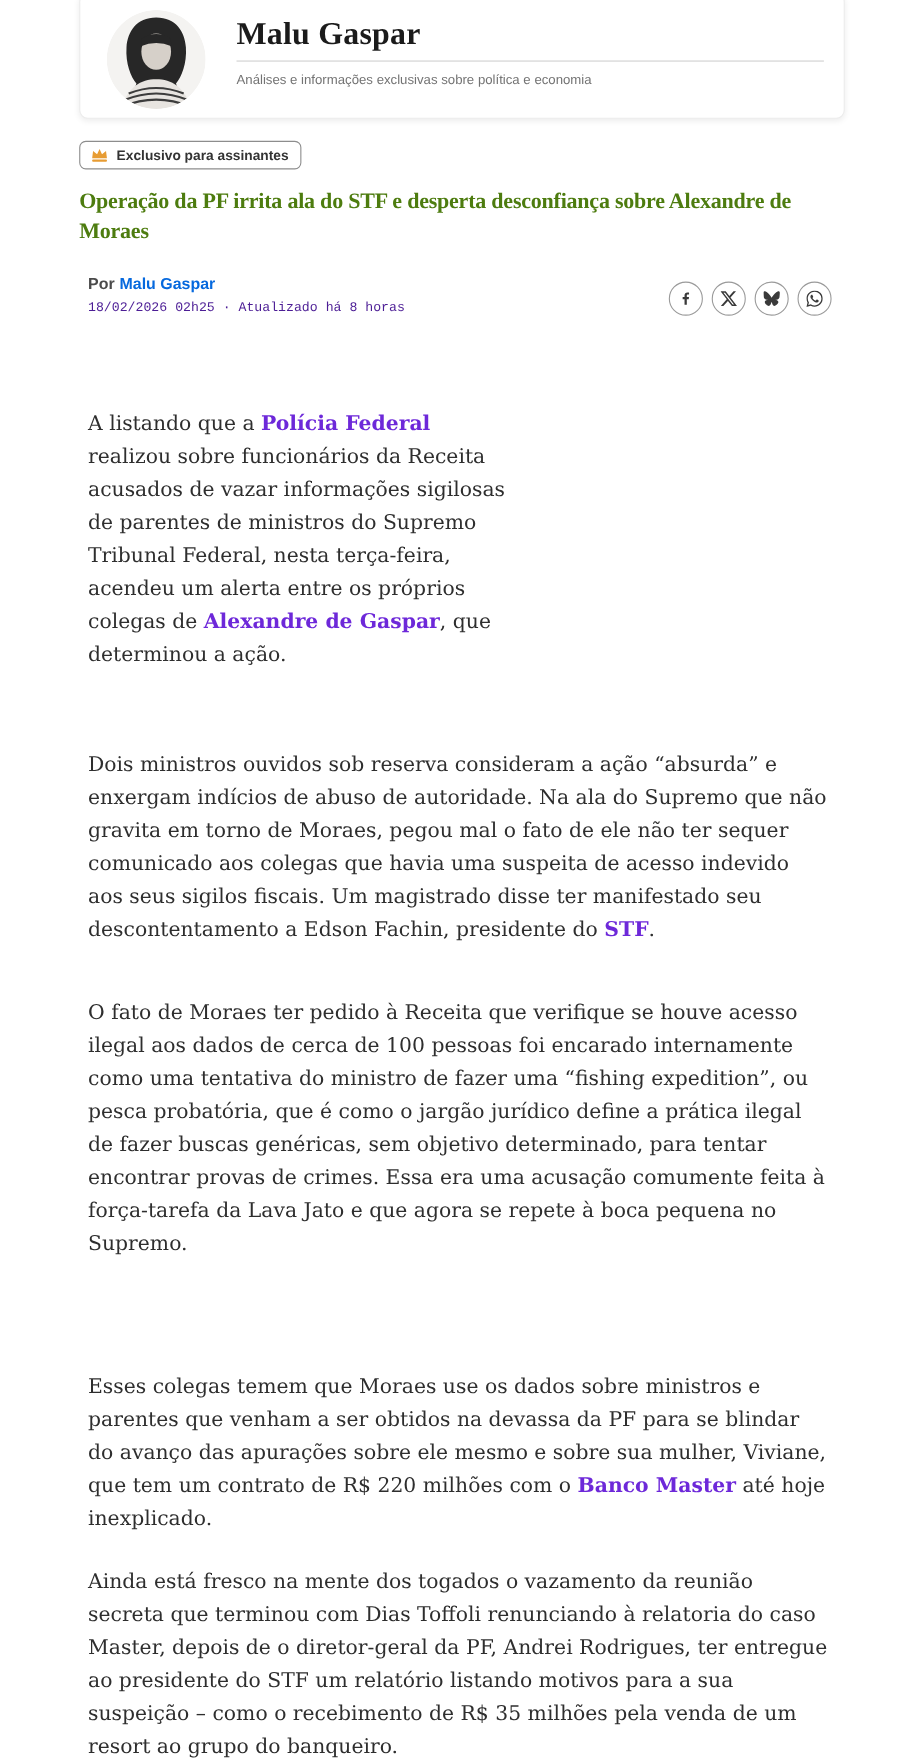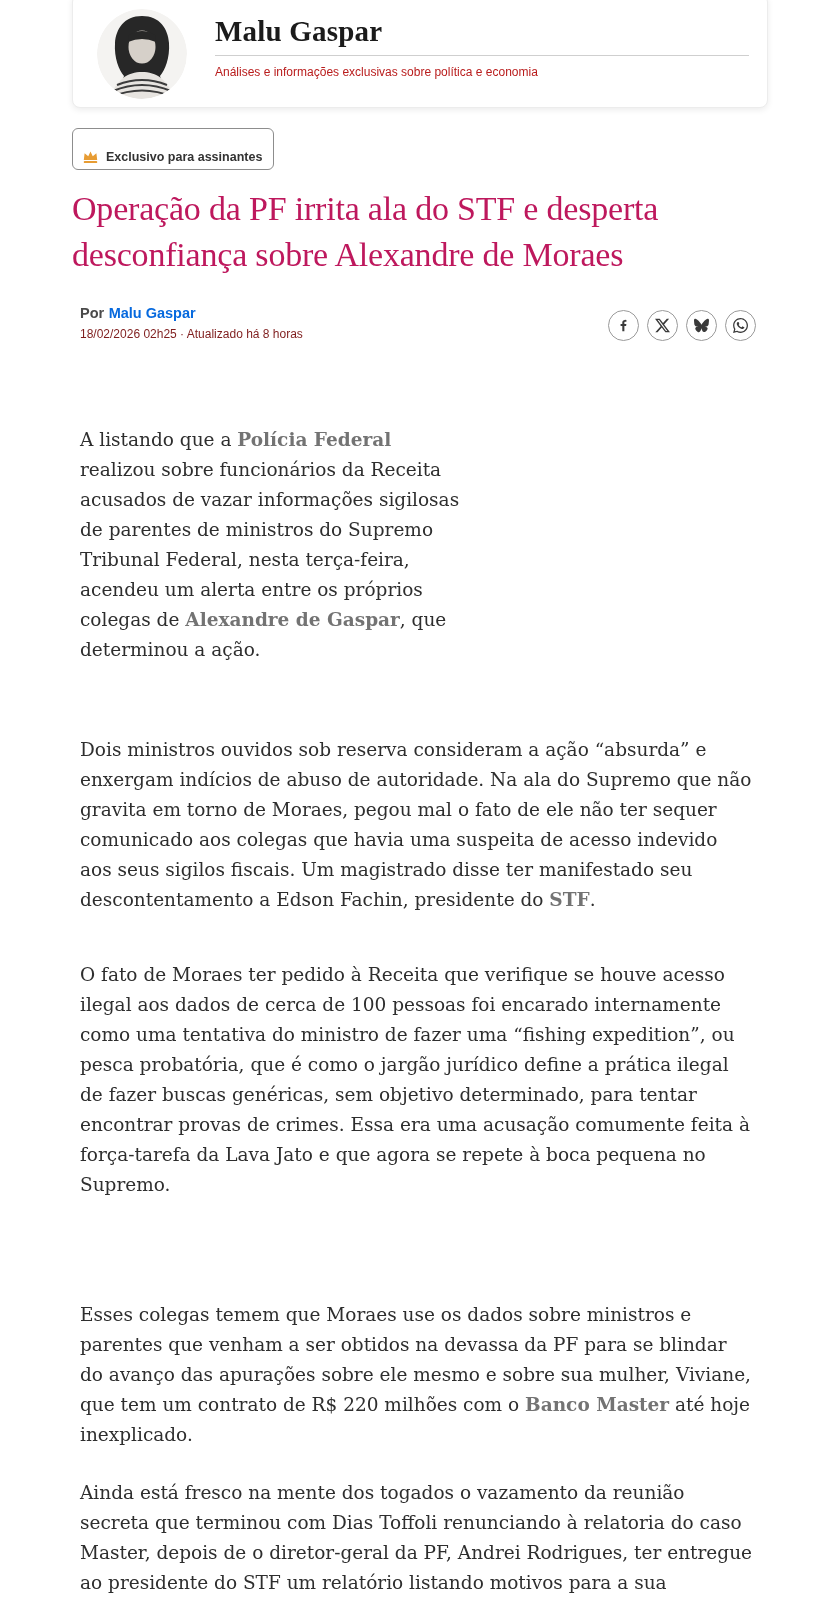--- a/index.html
+++ b/index.html
@@ -18,48 +18,48 @@
     align-items:flex-start;
     padding:14px 18px 0 24px;
   }
   .avatar{ width:90px; height:90px; border-radius:50%; overflow:hidden; flex:0 0 auto; }
   .author-meta{ flex:1; margin-left:28px; padding-top:6px; }
   .author-name{
     font-family:"Liberation Serif", serif;
     font-size:29px; font-weight:700; color:#1b1b1b; letter-spacing:.2px;
   }
   .author-rule{ border:none; border-top:1px solid #cfcfcf; margin:7px 0 9px; }
-  .author-desc{ font-size:12px; color:#b91c1c; }
+  .author-desc{ font-size:12px; color:#737373; }
 
   
   .badge-row{ margin:20px 0 0 72px; }
   .badge{
     display:inline-flex; align-items:center; gap:7px;
     border:1px solid #8d8d8d; border-radius:6px;
-    padding:21px 11px 5px 9px; background:#fff; cursor:pointer;
+    padding:5px 11px 5px 9px; background:#fff; cursor:pointer;
   }
   .badge svg{ width:17px; height:14px; display:block; }
   .badge-label{ font-size:12.5px; font-weight:700; color:#333; }
 
   
   h1.headline{
     margin:16px 76px 0 72px;
     font-family:"Liberation Serif", serif;
-    font-size:34px; line-height:1.35; font-weight:400;
-    letter-spacing:-.2px; color:#be185d;
+    font-size:20px; line-height:1.35; font-weight:700;
+    letter-spacing:-.2px; color:#4d7c0f;
   }
 
   
   .byline-row{
     margin:26px 84px 0 80px;
     display:flex; justify-content:space-between; align-items:flex-end;
   }
   .byline-prefix{ font-size:14.5px; font-weight:700; color:#4a4a4a; }
   .byline-author{ font-size:14.5px; font-weight:700; color:#0669de; text-decoration:none; cursor:pointer; }
-  .dateline{ margin-top:5px; font-size:12px; color:#7f1d1d; }
+  .dateline{ margin-top:5px; font-size:12px; color:#4c1d95;font-family:Liberation Mono, monospace; }
 
   .share{ display:flex; gap:8px; padding-top:2px; }
   .share-btn{
     width:31px; height:31px; border-radius:50%;
     border:1px solid #9a9a9a; background:#fff;
     display:flex; align-items:center; justify-content:center; cursor:pointer;
   }
   .share-btn svg{ width:15px; height:15px; fill:#3a3a3a; display:block; }
 
   
@@ -67,21 +67,21 @@
     margin:84px 88px 0 80px;
     font-family:"DejaVu Serif", serif;
     font-size:18.5px; line-height:30px; color:#2e2e2e;
   }
   .article p{ margin:0 0 48px; }
   .article p.narrow{ max-width:392px; margin-bottom:70px; }
   .article p.gap-lg{ margin-bottom:100px; }
   .article p.gap-md{ margin-bottom:45px; }
   .article p.gap-sm{ margin-bottom:28px; }
   .article a.body-link{
-    color:#737373; font-weight:700; text-decoration:none; cursor:pointer;margin-top:19px;
+    color:#6d28d9; font-weight:700; text-decoration:none; cursor:pointer;margin-top:19px;
   }
 </style>
 </head>
 <body>
 
 <div class="author-card">
   <div class="avatar">
     <svg viewBox="0 0 90 90">
       <defs>
           <clipPath id="av">

